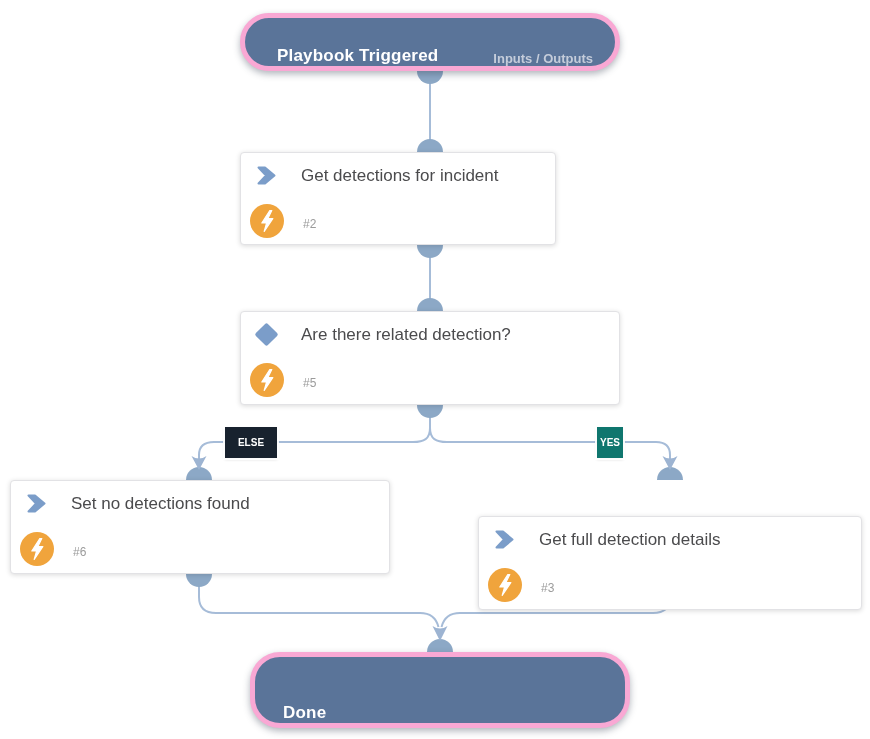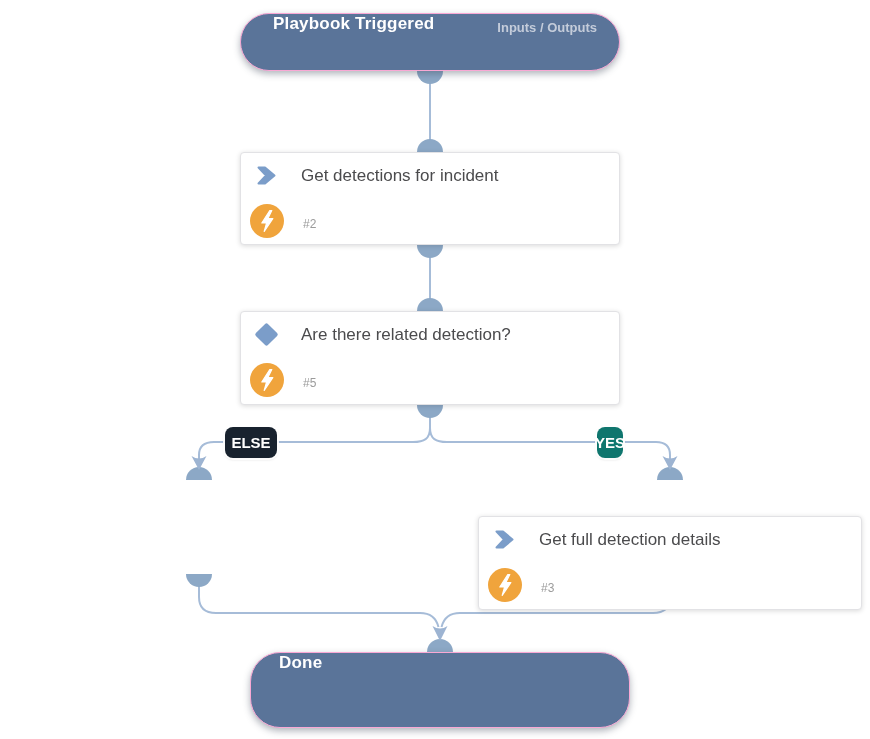--- a/index.html
+++ b/index.html
@@ -2,42 +2,42 @@
 <html><head>
 <meta charset="utf-8">
 <style>
   html,body{margin:0;padding:0;background:#ffffff;}
   .canvas{
     position:relative;width:870px;height:739px;background:#ffffff;
     font-family:"Liberation Sans",sans-serif;overflow:hidden;
   }
   svg.wires{position:absolute;left:0;top:0;z-index:1;}
   .pill{
-    position:absolute;z-index:2;background:#5a7499;border:1px solid #f9a8d4;
+    position:absolute;z-index:2;background:#5a7499;border:5px solid #f9a8d4;
     border-radius:30px;box-shadow:0 3px 7px rgba(50,60,80,.38);
-    display:flex;align-items:flex-start;color:#ffffff;box-sizing:border-box;gap:45px;
+    display:flex;align-items:flex-end;color:#ffffff;box-sizing:border-box;gap:45px;
   }
   .start-pill{left:240px;top:13px;width:380px;height:58px;justify-content:space-between;padding:0 22px 0 32px;}
   .done-pill{left:250px;top:652px;width:380px;height:76px;padding-left:28px;}
   .pill-title{font-size:17px;font-weight:600;letter-spacing:.2px;}
   .io-link{font-size:13px;font-weight:700;color:#c4ccda;cursor:pointer;margin-top:6px;}
   .card{
     position:absolute;z-index:2;background:#ffffff;border:1px solid #e2e2e5;
     border-radius:4px;box-shadow:0 1px 5px rgba(0,0,0,.15);box-sizing:border-box;
   }
   .card .title{position:absolute;left:60px;top:13px;font-size:17px;color:#4b4b4d;white-space:nowrap;}
   .card .type-icon{position:absolute;left:15px;top:12px;width:21px;height:21px;}
   .card .type-icon.diamond{left:12px;top:9px;width:27px;height:27px;}
   .card .bolt{
     position:absolute;left:9px;top:51px;width:34px;height:34px;border-radius:50%;
     background:#f0a43c;display:flex;align-items:center;justify-content:center;cursor:pointer;
   }
   .card .nid{position:absolute;left:62px;top:64px;font-size:12px;color:#9b9b9b;}
   .badge{
-    position:absolute;z-index:3;border-radius:8px;color:#ffffff;font-weight:700;font-size:15px;
+    position:absolute;z-index:3;border-radius:0;color:#ffffff;font-weight:700;font-size:10px;
     display:flex;align-items:center;justify-content:center;box-sizing:border-box;
     box-shadow:0 0 0 2px rgba(255,255,255,.9),0 1px 3px rgba(0,0,0,.25);cursor:pointer;
   }
   .badge-else{background:#18222e;left:225px;top:427px;width:52px;height:31px;}
   .badge-yes{background:#0f766e;left:597px;top:427px;width:26px;height:31px;}
 </style>
 </head>
 <body>
 
 <div class="canvas">
@@ -69,21 +69,21 @@
       <path d="M662.5,456 Q670,461 677.5,456 L670,470 Z"></path>
       <path d="M432.5,626 Q440,631 447.5,626 L440,641 Z"></path>
     </g>
   </svg>
 
   <div class="pill start-pill">
     <span class="pill-title">Playbook Triggered</span>
     <span class="io-link">Inputs / Outputs</span>
   </div>
 
-  <div class="card" style="left:240px;top:152px;width:380px;height:93px;">
+  <div class="card" style="left:240px;top:152px;width:316px;height:93px;">
     <span class="type-icon">
       <svg width="21" height="21" viewBox="0 0 21 21">
           <polygon points="2.5,2.5 9,2.5 18.5,10.5 9,18.5 2.5,18.5 10,10.5" fill="#7b9dc9" stroke="#7b9dc9" stroke-width="2" stroke-linejoin="round"></polygon>
         </svg>
     </span>
     <span class="title">Get detections for incident</span>
     <span class="bolt">
       <svg width="34" height="34" viewBox="0 0 34 34">
           <path d="M19.8,6.5 L11.8,19 L16.6,19 L14.2,27.5 L22.8,14.6 L17.9,14.6 L21.8,6.5 Z" fill="#ffffff" stroke="#ffffff" stroke-width="1.2" stroke-linejoin="round"></path>
         </svg>
@@ -102,20 +102,34 @@
       <svg width="34" height="34" viewBox="0 0 34 34">
           <path d="M19.8,6.5 L11.8,19 L16.6,19 L14.2,27.5 L22.8,14.6 L17.9,14.6 L21.8,6.5 Z" fill="#ffffff" stroke="#ffffff" stroke-width="1.2" stroke-linejoin="round"></path>
         </svg>
     </span>
     <span class="nid">#5</span>
   </div>
 
   <div class="badge badge-else">ELSE</div>
   <div class="badge badge-yes">YES</div>
 
+  <div class="card" style="left:10px;top:480px;width:380px;height:94px;">
+    <span class="type-icon">
+      <svg width="21" height="21" viewBox="0 0 21 21">
+          <polygon points="2.5,2.5 9,2.5 18.5,10.5 9,18.5 2.5,18.5 10,10.5" fill="#7b9dc9" stroke="#7b9dc9" stroke-width="2" stroke-linejoin="round"></polygon>
+        </svg>
+    </span>
+    <span class="title">Set no detections found</span>
+    <span class="bolt">
+      <svg width="34" height="34" viewBox="0 0 34 34">
+          <path d="M19.8,6.5 L11.8,19 L16.6,19 L14.2,27.5 L22.8,14.6 L17.9,14.6 L21.8,6.5 Z" fill="#ffffff" stroke="#ffffff" stroke-width="1.2" stroke-linejoin="round"></path>
+        </svg>
+    </span>
+    <span class="nid">#6</span>
+  </div>
 
   <div class="card" style="left:478px;top:480px;width:384px;height:94px;margin-top:36px;">
     <span class="type-icon">
       <svg width="21" height="21" viewBox="0 0 21 21">
           <polygon points="2.5,2.5 9,2.5 18.5,10.5 9,18.5 2.5,18.5 10,10.5" fill="#7b9dc9" stroke="#7b9dc9" stroke-width="2" stroke-linejoin="round"></polygon>
         </svg>
     </span>
     <span class="title">Get full detection details</span>
     <span class="bolt">
       <svg width="34" height="34" viewBox="0 0 34 34">

